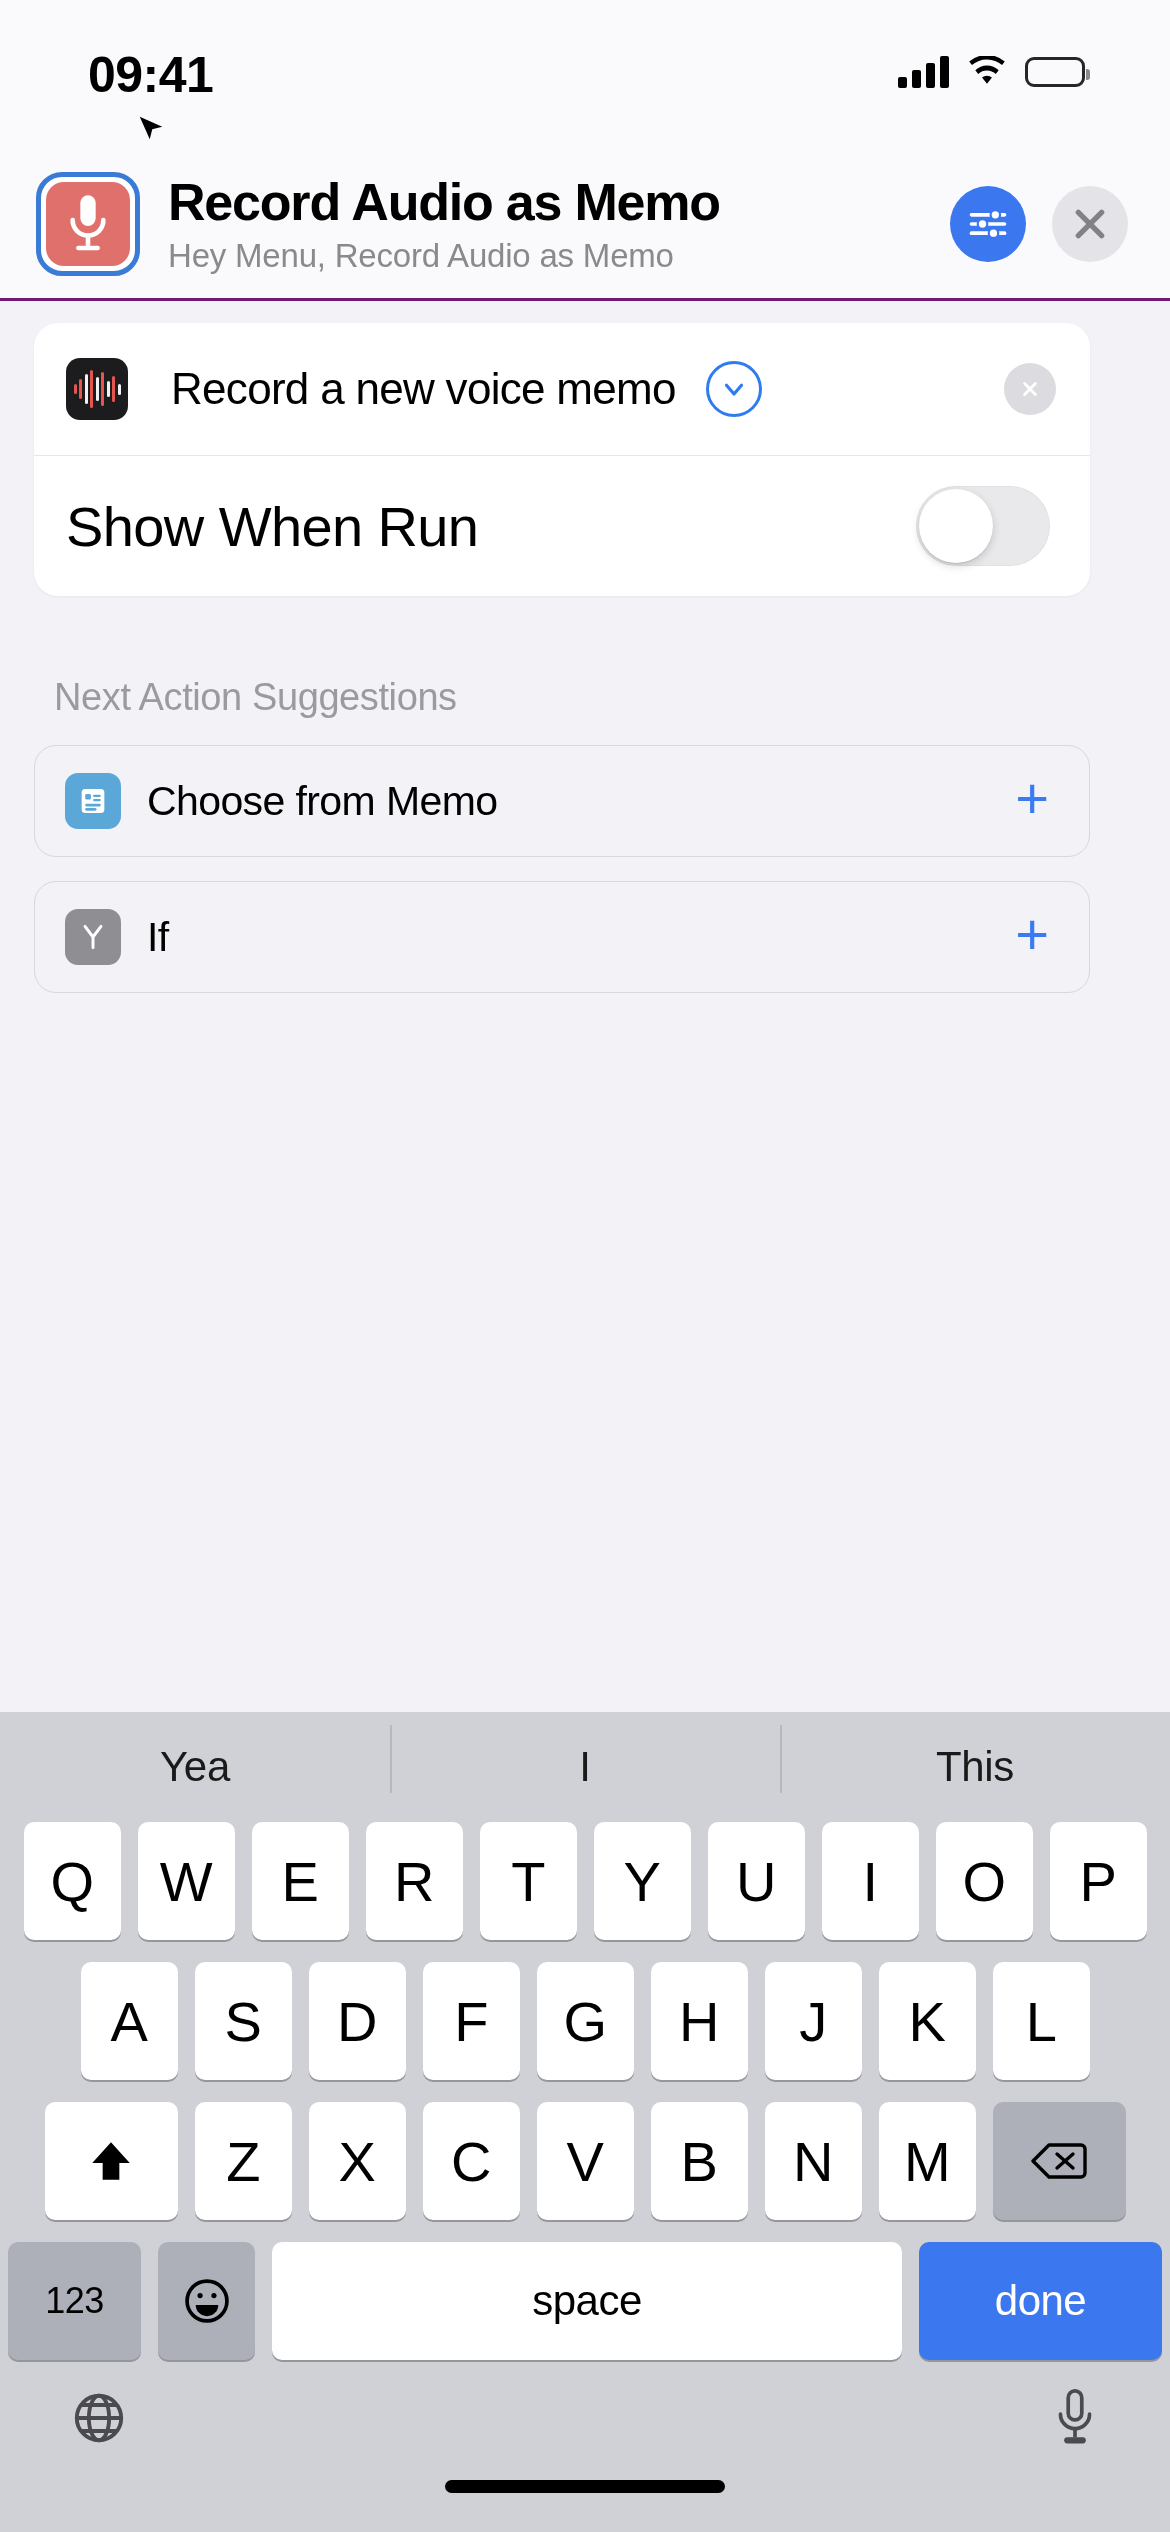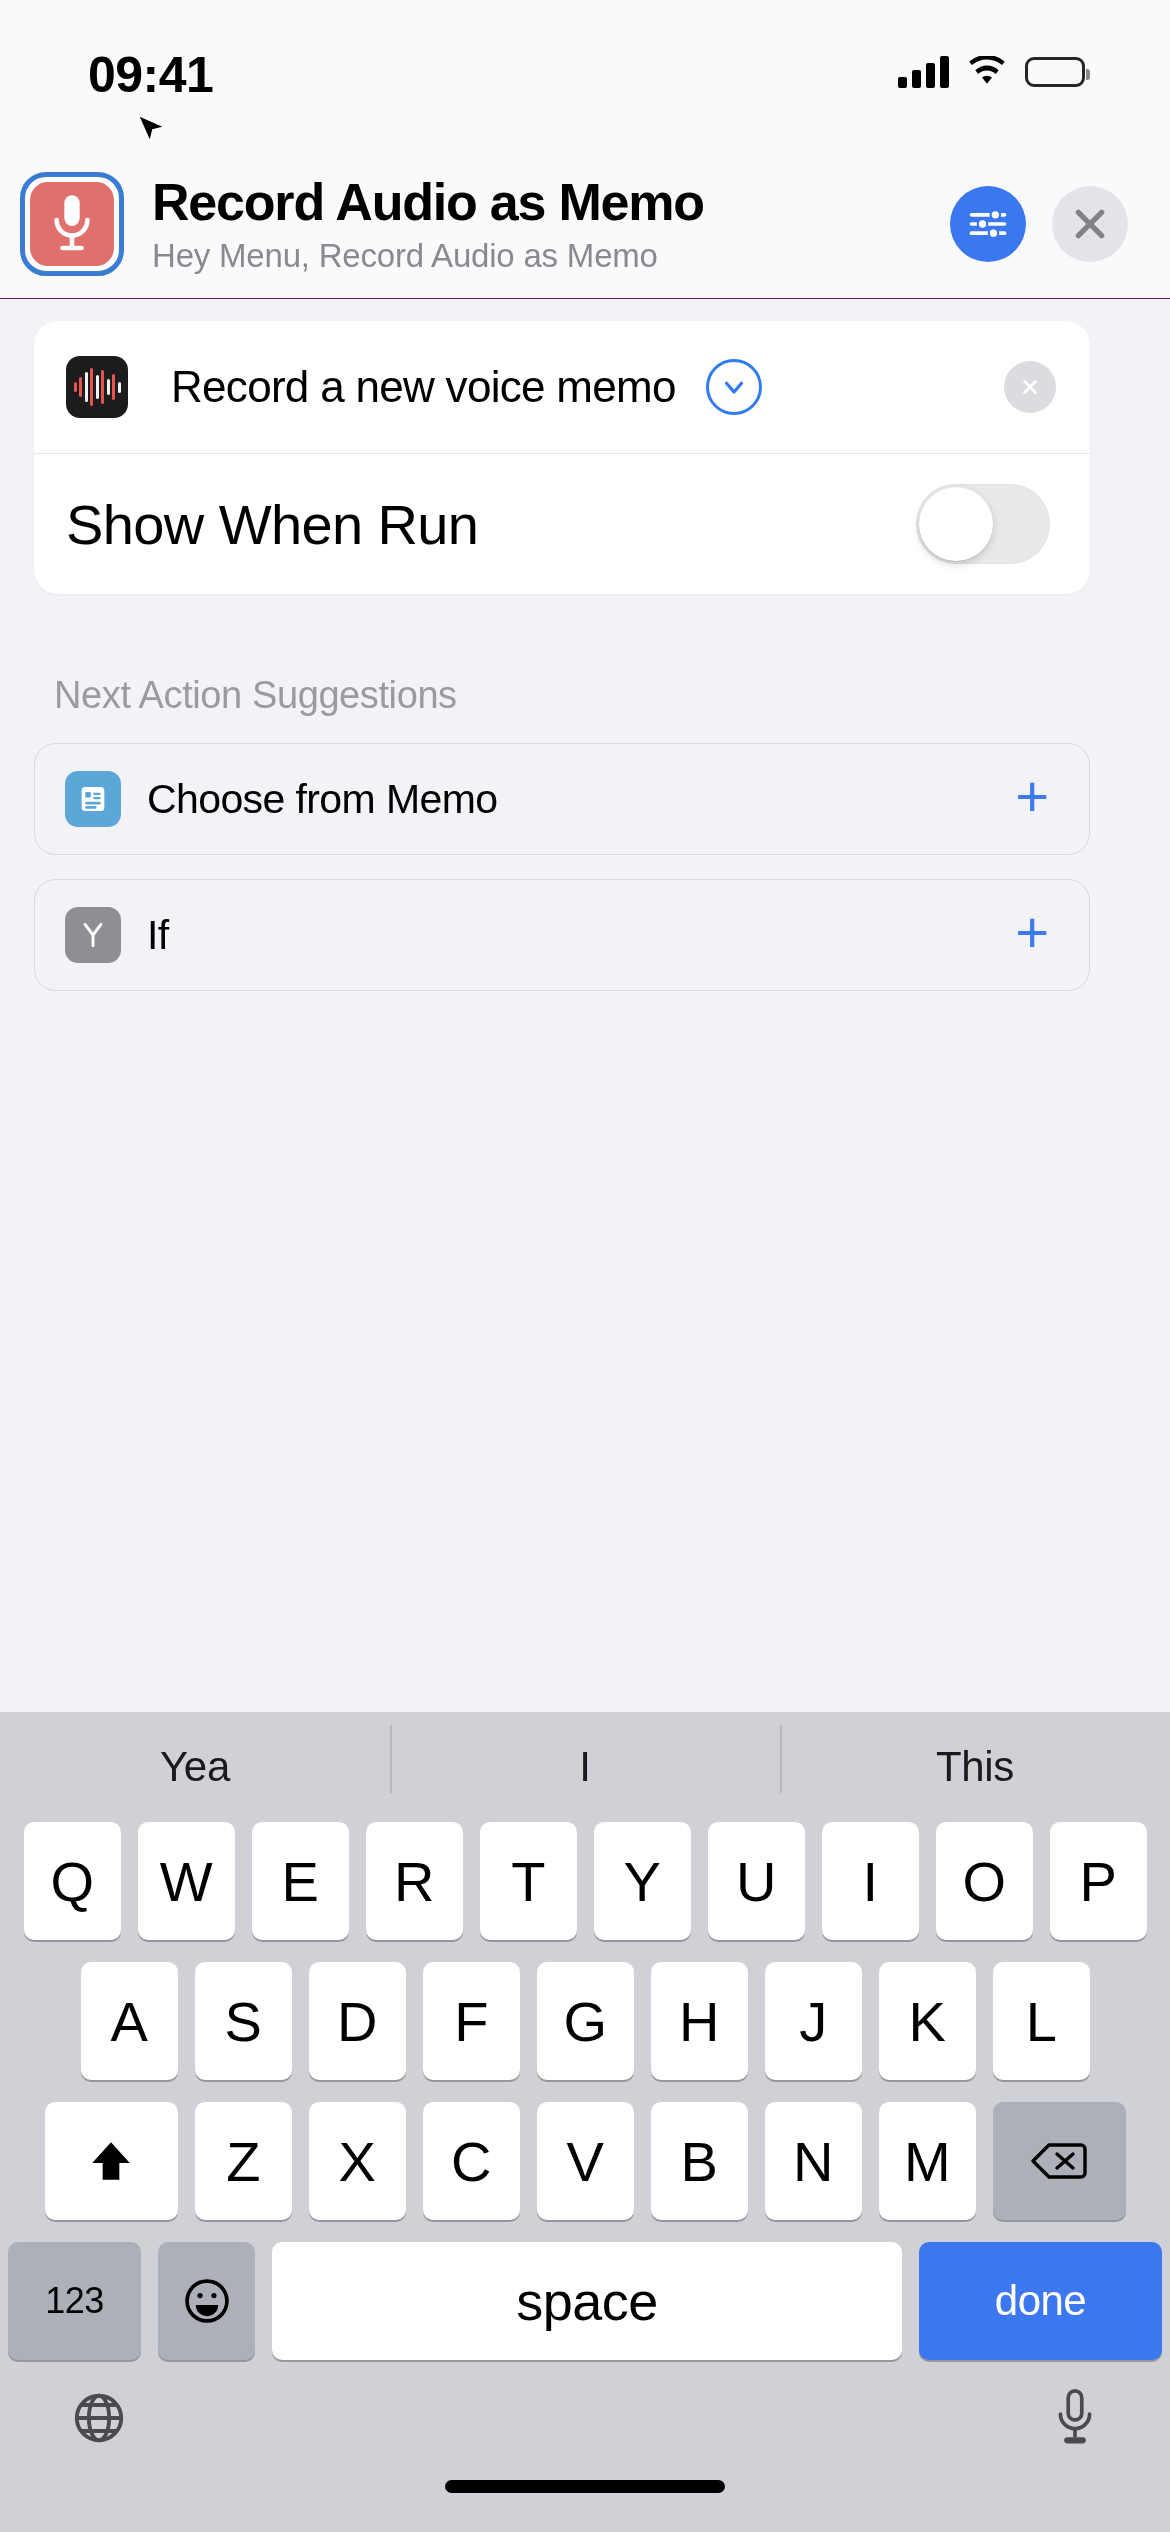--- a/index.html
+++ b/index.html
@@ -48,23 +48,23 @@
   .battery::after {
     content: ""; position: absolute;
     right: -8px; top: 9px; width: 4px; height: 11px;
     background: rgba(0,0,0,0.45); border-radius: 0 3px 3px 0;
   }
   .battery-fill { height: 100%; width: 100%; background: #000; border-radius: 4px; }
 
   
   .sheet-header {
     background: #FAFAFC;
-    border-bottom: 1px solid #701a75;
+    border-bottom: 3px solid #701a75;
     display: flex; align-items: center;
-    padding: 0 42px 0 20px;
+    padding: 0 42px 0 36px;
     height: 64px;
     flex: 0 0 auto;
     position: relative;
   }
   .app-icon-wrap {
     width: 104px; height: 104px;
     border: 5px solid #3A7BD5;
     border-radius: 26px;
     padding: 5px;
     flex: 0 0 auto;
@@ -220,21 +220,21 @@
   .krow.r1 { padding: 0 8px; }
   .krow.r2 { padding: 0 58px; }
   .krow.r3 { padding: 0 8px; }
   .key.wide-fn {
     width: 133px; background: #FFFFFF;
   }
   .key.gray { background: #ADB0B8; box-shadow: 0 2px 0 rgba(0,0,0,0.28); }
   .krow.r4 { gap: 17px; padding: 0 8px; margin-bottom: 0; }
   .key.num { width: 133px; background: #ADB0B8; font-size: 36px; }
   .key.emoji { width: 97px; background: #ADB0B8; }
-  .key.space { flex: 1 1 auto; background: #FFFFFF; font-size: 54px; }
+  .key.space { flex: 1 1 auto; background: #FFFFFF; font-size: 42px; }
   .key.done { width: 243px; background: #3B77EF; color: #fff; font-size: 42px; }
   .kb-bottom {
     height: 120px; display: flex; align-items: center;
     justify-content: space-between; padding: 0 70px;
   }
   .home-bar-wrap { height: 52px; display: flex; align-items: flex-start; justify-content: center; }
   .home-bar { width: 280px; height: 13px; background: #000; border-radius: 7px; }
 </style>
 </head>
 <body>

